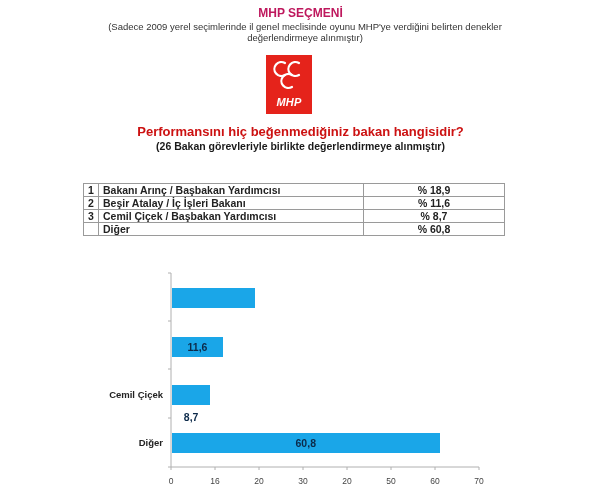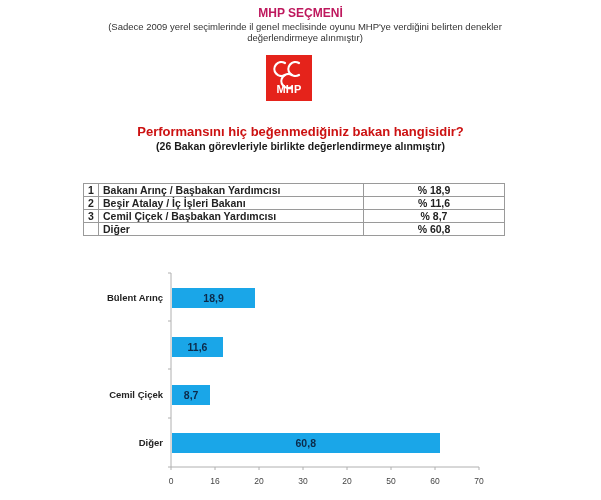--- a/index.html
+++ b/index.html
@@ -1,20 +1,20 @@
 <!DOCTYPE html>
 <html><head>
 <meta charset="utf-8">
 <style>
   html, body { margin: 0; padding: 0; background: #ffffff; }
   body { width: 601px; height: 500px; position: relative; overflow: hidden; font-family: "Liberation Sans", sans-serif; color: #111; }
   .abs { position: absolute; }
   .title { left: 0; width: 601px; top: 6px; text-align: center; font-size: 12px; font-weight: bold; color: #be185d; }
   .subtitle { left: 90px; width: 430px; top: 21px; text-align: center; font-size: 9.5px; color: #333; line-height: 11px; }
-  .logo { left: 266px; top: 55px; width: 46px; height: 46px; background: #e5231b; }
+  .logo { left: 266px; top: 55px; width: 46px; height: 59px; background: #e5231b; font-style: italic; }
   .logo svg { position: absolute; left: 0; top: 0; }
   .logo-text { position: absolute; left: 0; width: 46px; bottom: 6px; text-align: center; color: #fff; font-weight: bold; font-size: 11px; letter-spacing: 0.2px; }
   .question { left: 0; width: 601px; top: 124px; text-align: center; font-size: 13px; font-weight: bold; color: #cc1111; }
   .question-sub { left: 0; width: 601px; top: 140px; text-align: center; font-size: 10.5px; font-weight: bold; color: #1a1a1a; }
   table.rank { position: absolute; left: 83px; top: 183px; width: 422px; border-collapse: collapse; font-size: 10.5px; font-weight: bold; color: #222; }
   table.rank td { border: 1px solid #9a9a9a; height: 12px; padding: 0 4px; line-height: 12px; }
   table.rank td.num { width: 6px; text-align: center; }
   table.rank td.name { width: 256px; }
   table.rank td.val { text-align: center; }
   .chart { left: 0; top: 0; width: 601px; height: 500px; }
@@ -92,24 +92,22 @@
       </g>
   </svg>
 <div class="tick-label" style="left: 161px; top: 476px;">0</div>
     <div class="tick-label" style="left: 205px; top: 476px;">16</div>
     <div class="tick-label" style="left: 249px; top: 476px;">20</div>
     <div class="tick-label" style="left: 293px; top: 476px;">30</div>
     <div class="tick-label" style="left: 337px; top: 476px;">20</div>
     <div class="tick-label" style="left: 381px; top: 476px;">50</div>
     <div class="tick-label" style="left: 425px; top: 476px;">60</div>
     <div class="tick-label" style="left: 469px; top: 476px;">70</div>
-    <div class="cat-label" style="left: 13px; top: 292px;">Bülent Arınç</div>
     <div class="bar" style="left: 172px; top: 288px; width: 83.16px; background: rgb(26, 166, 232);"></div>
-    <div class="bar-label" style="left: 172px; top: 288px; width: 83.16px;">18,9</div>
     <div class="bar" style="left: 172px; top: 337px; width: 51.04px; background: rgb(26, 166, 232);"></div>
     <div class="bar-label" style="left: 172px; top: 337px; width: 51.04px;">11,6</div>
     <div class="cat-label" style="left: 13px; top: 389px;">Cemil Çiçek</div>
     <div class="bar" style="left: 172px; top: 385px; width: 38.28px; background: rgb(26, 166, 232);"></div>
-    <div class="bar-label" style="left: 172px; top: 385px; width: 38.28px;">8,7</div>
+    <div class="bar-label" style="left: 172px; top: 407px; width: 38.28px;">8,7</div>
     <div class="cat-label" style="left: 13px; top: 437px;">Diğer</div>
     <div class="bar" style="left: 172px; top: 433px; width: 267.52px; background: rgb(26, 166, 232);"></div>
     <div class="bar-label" style="left: 172px; top: 433px; width: 267.52px;">60,8</div>
   </div>
 
 </body></html>

